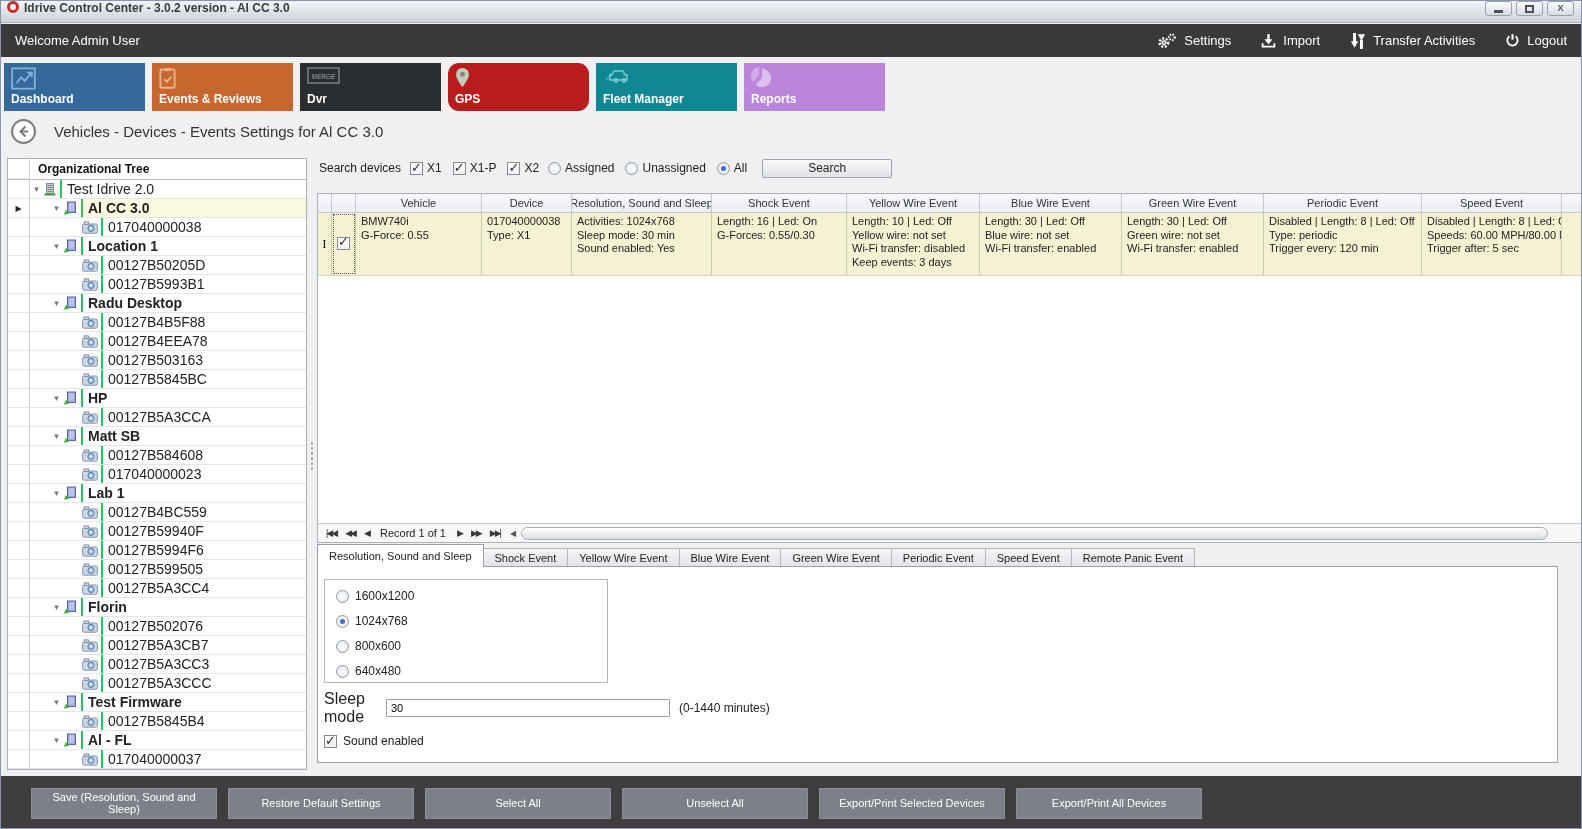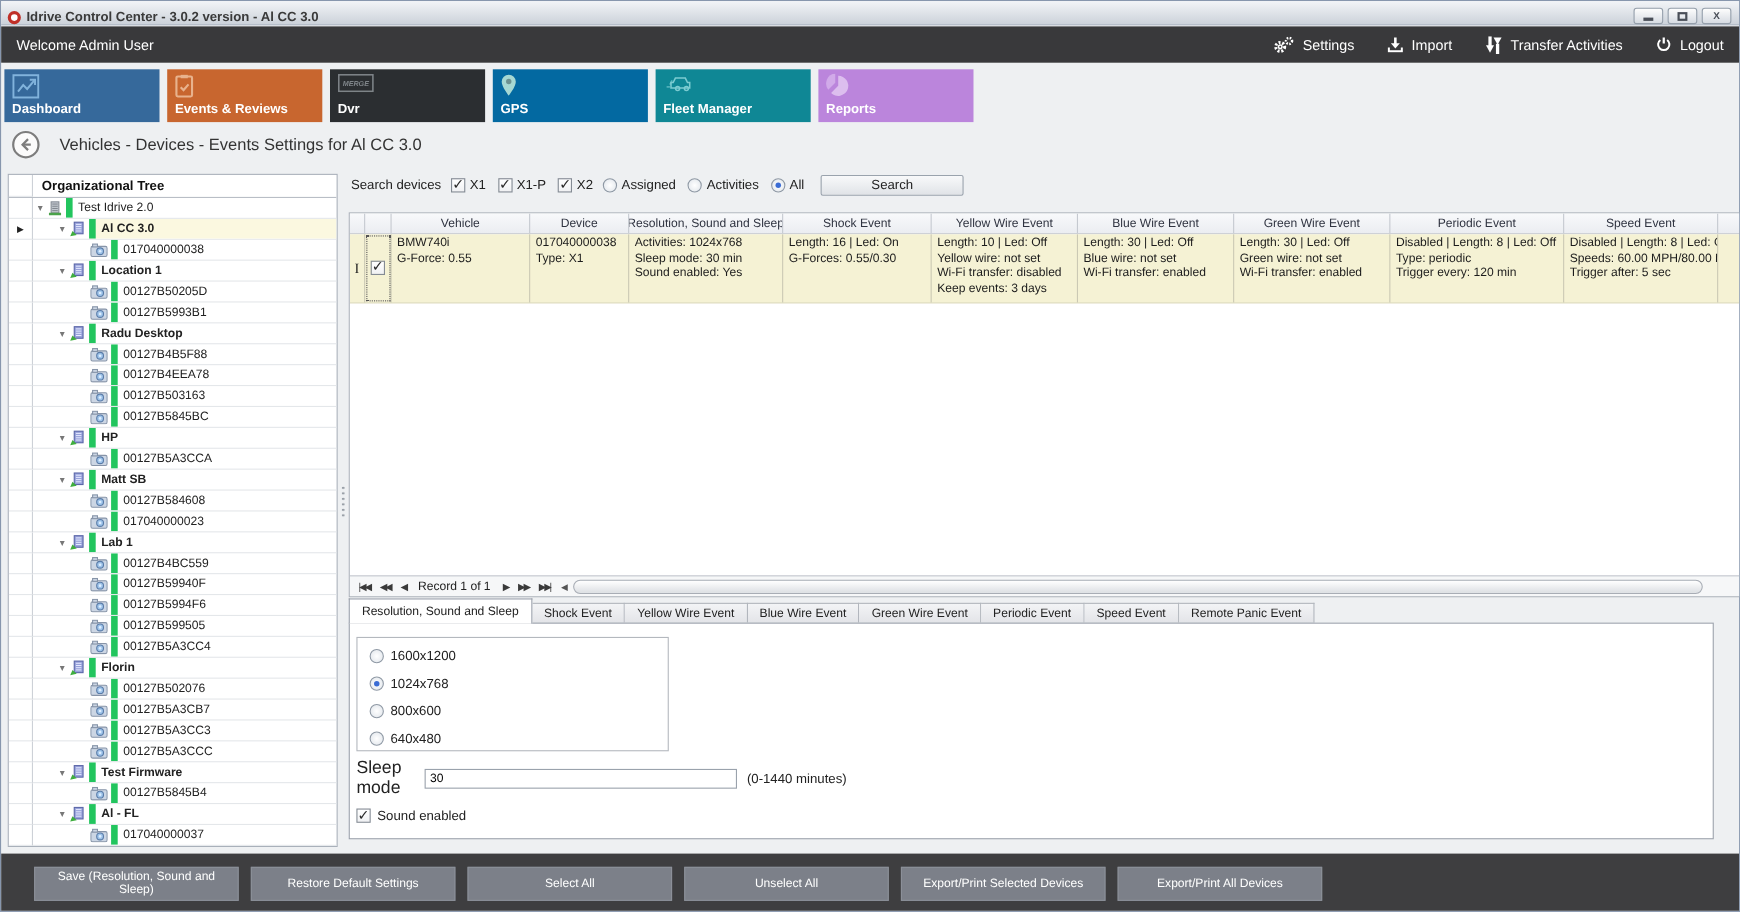--- a/index.html
+++ b/index.html
@@ -3,21 +3,21 @@
 <meta charset="utf-8">
 <style>
   * { margin:0; padding:0; box-sizing:border-box; }
   html,body { background:#c8ccd2; }
   body { font-family:"Liberation Sans","DejaVu Sans",sans-serif; font-size:11px; color:#222; }
   .win { position:relative; width:1582px; height:829px; background:#eef0f2; border:1px solid #8796ad; overflow:hidden; }
 
   
   .titlebar { position:absolute; left:0; top:0; width:100%; height:22px;
     background:linear-gradient(#f2f4f7,#ccd2da); border-bottom:1px solid #aab4c0;
-    display:flex; align-items:flex-end; padding:0 4px; }
+    display:flex; align-items:flex-start; padding:0 4px; }
   .appicon { width:12px; height:12px; border:3px solid #c03028; border-radius:50%; background:#fff; margin:0 5px 0 2px; }
   .wtitle { font-weight:bold; font-size:12px; color:#3a3a3a; }
   .winbtns { margin-left:auto; display:flex; gap:4px; padding-right:3px; }
   .wbtn { width:27px; height:15px; border:1px solid #96a0ac; border-radius:3px;
     background:linear-gradient(#fdfdfd,#d6dbe2); display:flex; align-items:center; justify-content:center;
     font-size:9px; font-weight:bold; color:#4a4f58; line-height:1; }
   .g-min { width:9px; height:3px; background:#4a4f58; margin-top:6px; }
   .g-max { width:9px; height:8px; border:2px solid #4a4f58; }
 
   
@@ -45,21 +45,21 @@
   .theader { display:flex; height:21px; border-bottom:1px solid #b9bec6; }
   .theader .tgut { height:100%; }
   .theader .tht { flex:1; display:flex; align-items:center; padding-left:8px; font-weight:bold; font-size:12px; color:#111; }
   .trow { display:flex; height:19px; }
   .tgut { width:22px; border-right:1px solid #cdd1d7; border-bottom:1px solid #e4e7ea;
     display:flex; align-items:center; justify-content:center; font-size:8px; color:#222; }
   .tcontent { flex:1; display:flex; align-items:center; height:100%; border-bottom:1px solid #e4e7ea; overflow:hidden; }
   .texp { width:13px; text-align:center; color:#777; font-size:9px; flex:none; }
   .ticon { flex:none; margin-right:3px; display:flex; }
   .tlabel { flex:1; height:100%; display:flex; align-items:center; padding-left:5px;
-    border-left:6px solid #22c55e; white-space:nowrap; font-size:11px; }
+    border-left:2px solid #22c55e; white-space:nowrap; font-size:14px; }
   .trow.group .tlabel { font-weight:bold; }
   .trow.sel .tlabel { background:#fbf8e0; }
 
   .vgrip { position:absolute; left:309px; top:440px; width:4px; height:30px;
     background-image:radial-gradient(circle,#9aa0a8 1px,transparent 1.3px); background-size:4px 5px; }
   .hgrip { position:absolute; left:924px; top:533px; width:30px; height:4px;
     background-image:radial-gradient(circle,#9aa0a8 1px,transparent 1.3px); background-size:5px 4px; }
 
   
   .searchrow { position:absolute; left:318px; top:156px; height:22px; display:flex; align-items:center; gap:9px; font-size:12px; }
@@ -203,21 +203,21 @@
           </svg></span>
         <span class="mlabel">Events &amp; Reviews</span>
       </div>
       <div class="module" style="background: rgb(43, 46, 49);">
         <span class="micon"><svg width="33" height="17" viewBox="0 0 33 17">
             <rect x="1" y="1" width="31" height="15" fill="none" stroke="#8d9398" stroke-width="1.4"></rect>
             <text x="16.5" y="11.5" text-anchor="middle" font-size="6.5" font-style="italic" font-weight="bold" fill="#8d9398" font-family="'Liberation Sans',sans-serif">MERGE</text>
           </svg></span>
         <span class="mlabel">Dvr</span>
       </div>
-      <div class="module" style="background: #0369a1;">
+      <div class="module" style="background: #b91c1c; border-radius: 11px;">
         <span class="micon"><svg width="15" height="21" viewBox="0 0 12 17">
             <path d="M6 0.8a5.2 5.2 0 0 1 5.2 5.2c0 3.8-5.2 10.2-5.2 10.2S0.8 9.8 0.8 6A5.2 5.2 0 0 1 6 0.8z" fill="#c2ecdc"></path>
             <circle cx="6" cy="5.8" r="2" fill="rgba(0,0,0,0.35)"></circle>
           </svg></span>
         <span class="mlabel">GPS</span>
       </div>
       <div class="module" style="background: rgb(15, 135, 149);">
         <span class="micon"><svg width="28" height="18" viewBox="0 0 28 18">
             <g fill="none" stroke="#8fd8dc" stroke-width="1.4">
               <path d="M9 8l2-4h9l2 4h2v5h-17v-5z"></path>
@@ -740,21 +740,21 @@
           <span>X2</span>
         </span>
       </span>
     <span id="searchradios" style="display:flex;gap:11px;">
         <span class="raditem">
           <span class="rb "></span>
           <span>Assigned</span>
         </span>
         <span class="raditem">
           <span class="rb "></span>
-          <span>Activities</span>
+          <span>Unassigned</span>
         </span>
         <span class="raditem">
           <span class="rb on"></span>
           <span>All</span>
         </span>
       </span>
     <span class="searchbtn">Search</span>
   </div>
 
   <div class="grid">

